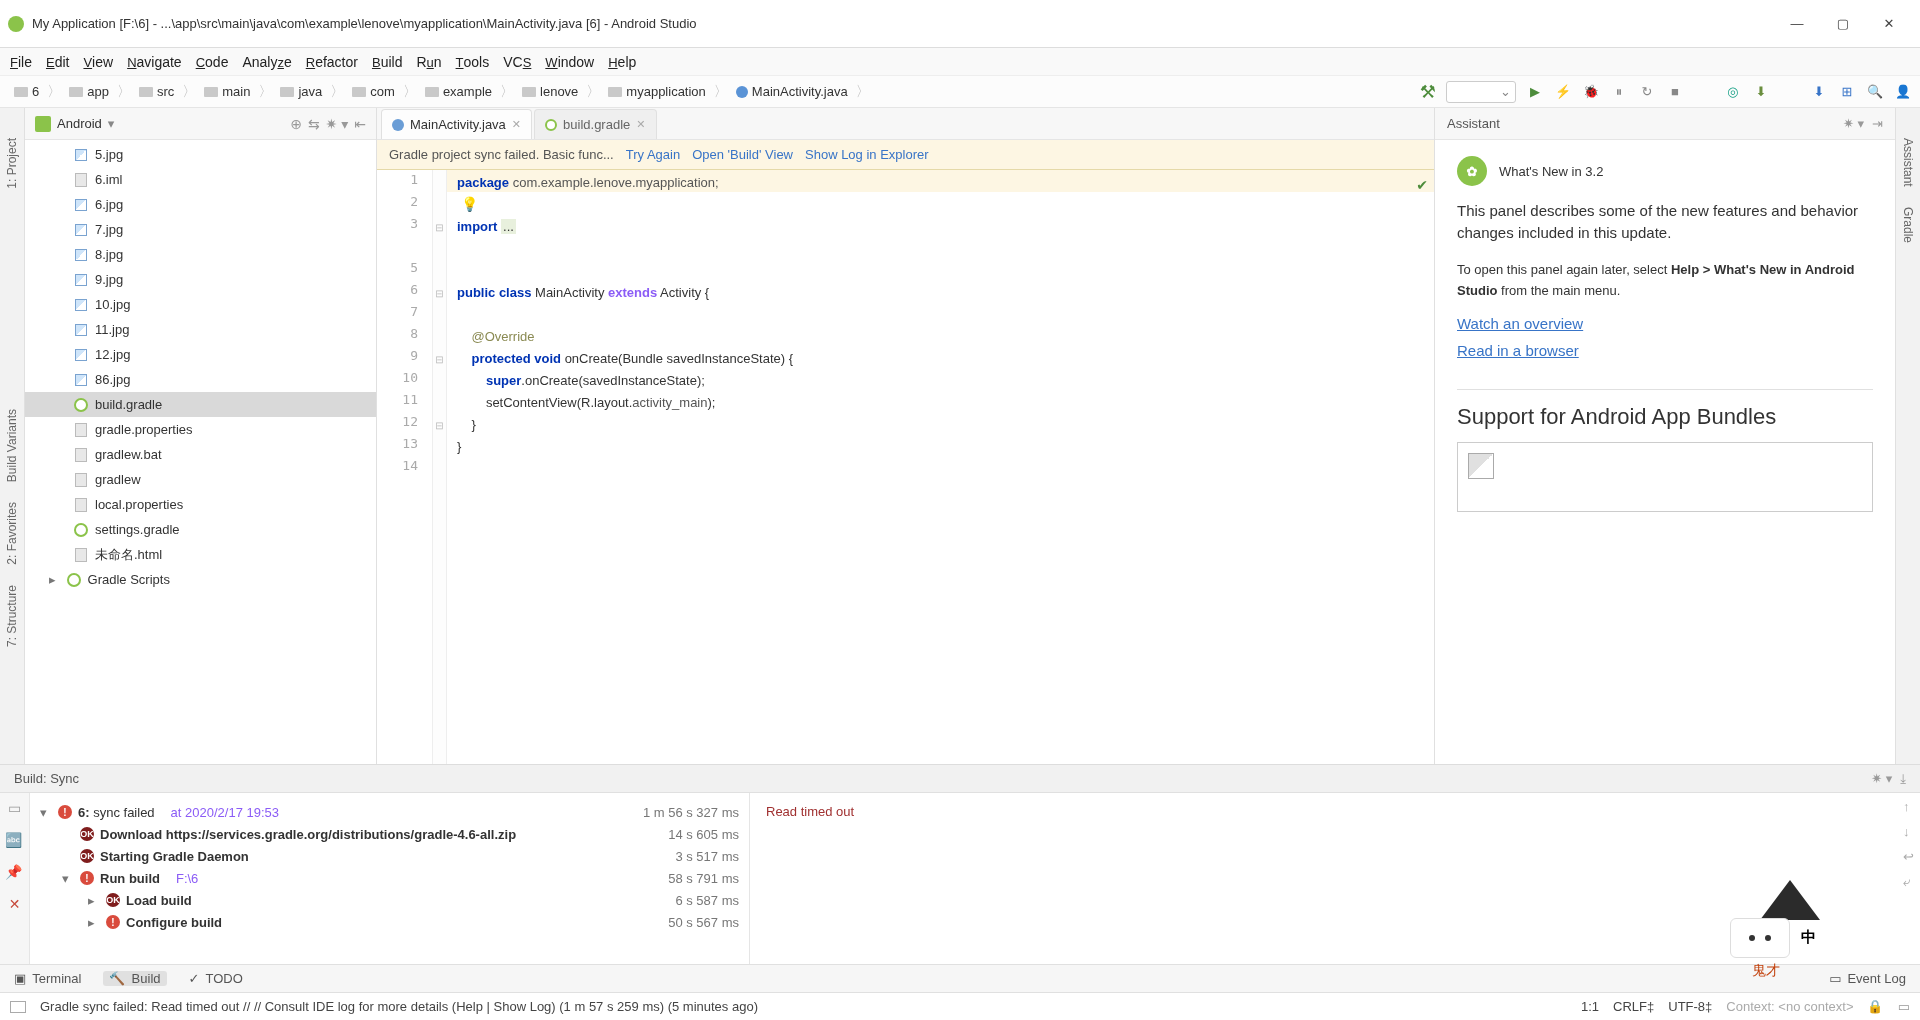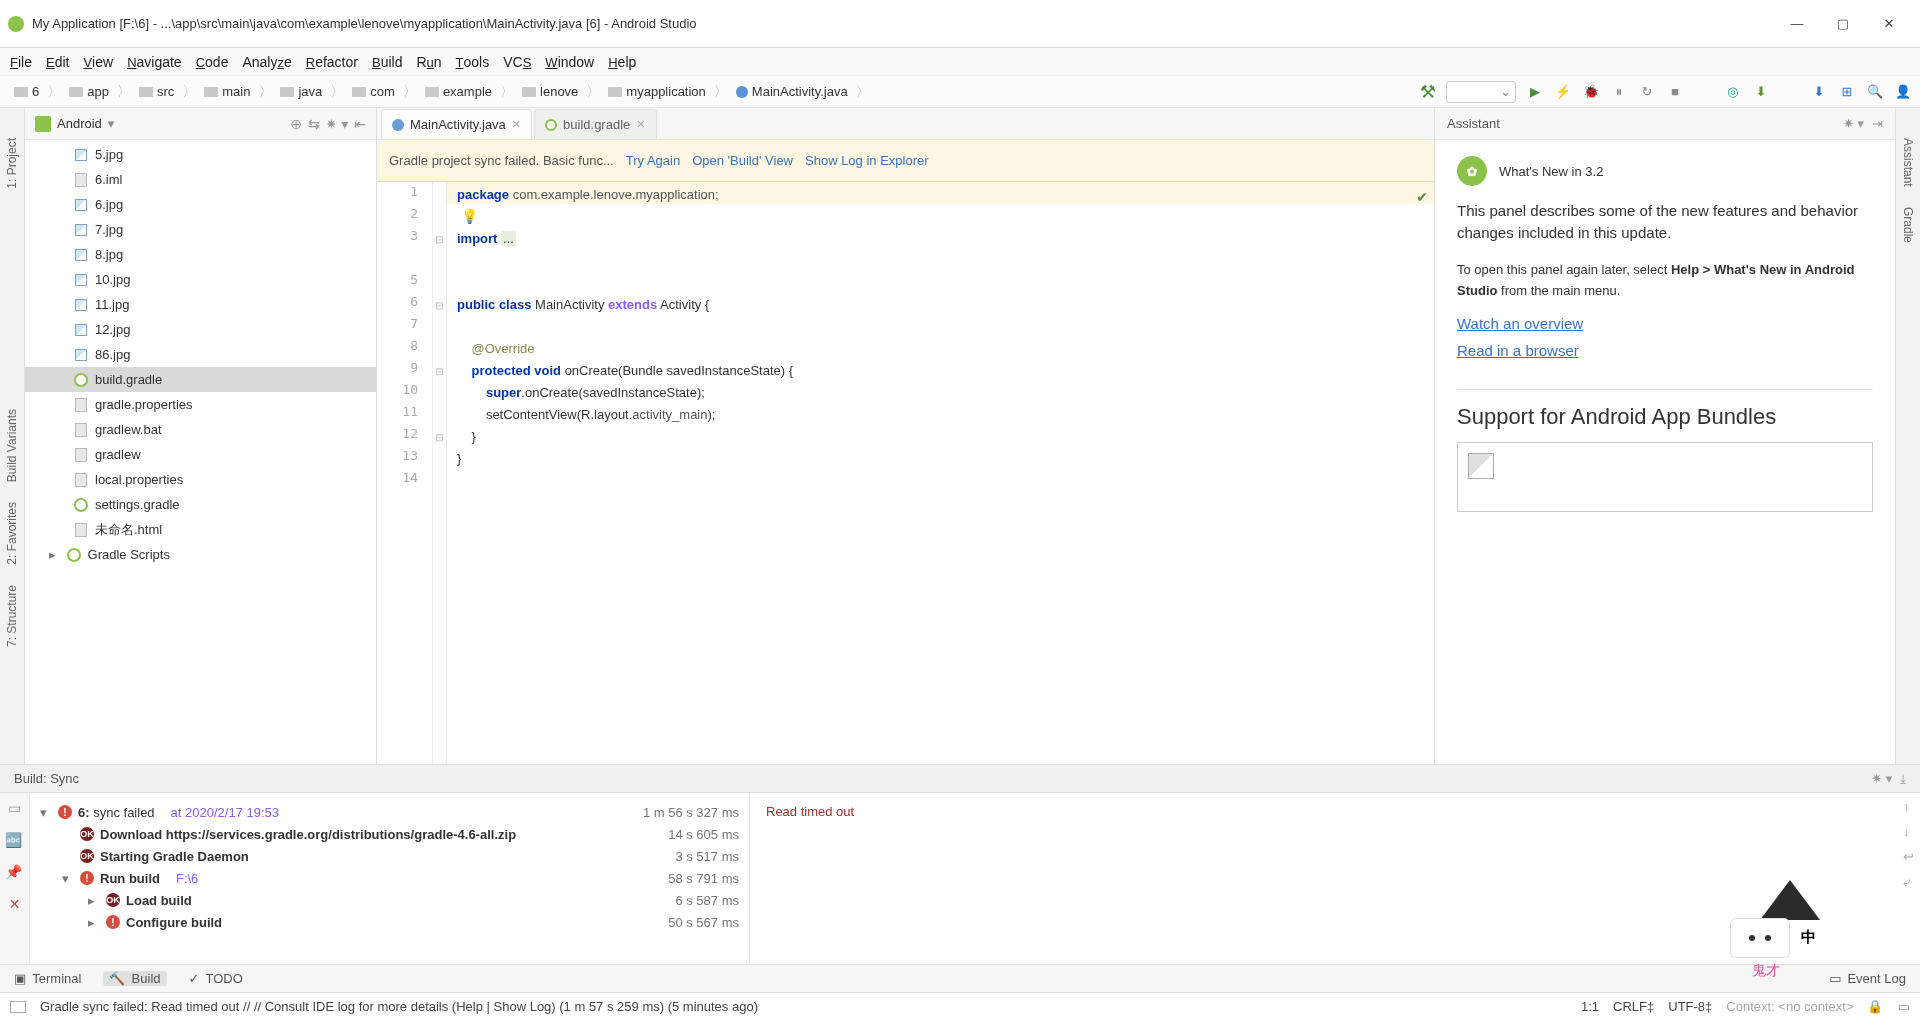--- a/index.html
+++ b/index.html
@@ -39,21 +39,21 @@
 .tree .gradle-ico { width:14px; height:14px; border-radius:50%; border:2px solid #8bc34a; background:#fff; }
 .tree .txt-ico { width:12px; height:14px; background:#e8e8e8; border:1px solid #bbb; }
 .tree .script-item { padding-left:24px; }
 .editor-area { flex:1; display:flex; flex-direction:column; border-right:1px solid #e0e0e0; }
 .tabs { height:32px; display:flex; align-items:flex-end; background:#f7f7f7; border-bottom:1px solid #e5e5e5; padding-left:4px; }
 .tab { height:30px; padding:0 10px; display:flex; align-items:center; gap:6px; border:1px solid #e0e0e0; border-bottom:none; background:#fdfdfd; border-radius:4px 4px 0 0; margin-right:2px; font-size:13px; color:#333; }
 .tab.inactive { background:#efefef; color:#666; }
 .tab .jico { width:12px; height:12px; border-radius:50%; background:#6a9dd6; }
 .tab .gico { width:12px; height:12px; border-radius:50%; border:2px solid #8bc34a; background:#fff; }
 .tab .close { color:#aaa; font-size:11px; }
-.notif { height:42px; display:flex; align-items:center; padding:0 12px; background:#fdf6e3; border-bottom:1px solid #e5d9a8; font-size:14px; color:#555; gap:12px; }
+.notif { height:30px; display:flex; align-items:center; padding:0 12px; background:#fdf6e3; border-bottom:1px solid #e5d9a8; font-size:14px; color:#555; gap:12px; }
 .notif .msg { color:#555; }
 .notif .link { color:#3874c7; cursor:pointer; }
 .code-wrap { flex:1; display:flex; overflow:hidden; }
 .gutter { width:56px; background:#fff; border-right:1px solid #eee; padding-top:2px; }
 .gutter .ln { height:22px; text-align:right; padding-right:14px; color:#aaa; font-family:Consolas,monospace; font-size:13px; }
 .fold-gutter { width:14px; background:#fdfdfd; border-right:1px solid #eee; padding-top:2px; }
 .fold-gutter .fold { height:22px; display:flex; align-items:center; justify-content:center; color:#bbb; font-size:10px; }
 .code { flex:1; padding:2px 10px; font-family:Consolas,monospace; font-size:14px; line-height:22px; color:#333; background:#fff; position:relative; }
 .code .line1bg { position:absolute; left:0; right:0; top:0; height:22px; background:#fdf6e3; z-index:0; }
 .code .cl { position:relative; z-index:1; height:22px; white-space:pre; }
@@ -100,21 +100,21 @@
 .bottombar .bitem.active { background:#e0e0e0; border-radius:3px; }
 .bottombar .spacer { flex:1; }
 .statusbar { height:28px; display:flex; align-items:center; padding:0 10px; background:#fff; border-top:1px solid #e0e0e0; font-size:13px; color:#444; gap:14px; }
 .statusbar .sicon { width:16px; height:12px; border:1px solid #aaa; }
 .statusbar .spacer { flex:1; }
 .statusbar .dim { color:#aaa; }
 .mascot { position:fixed; right:100px; bottom:40px; width:140px; height:100px; pointer-events:none; }
 .mascot .hat { width:60px; height:40px; background:#2b2b2b; clip-path:polygon(0% 100%,100% 100%,50% 0%); position:absolute; right:0; top:0; }
 .mascot .face { width:60px; height:40px; background:#fff; border:1px solid #ddd; border-radius:6px; position:absolute; right:30px; top:38px; display:flex; align-items:center; justify-content:center; gap:10px; }
 .mascot .eye { width:6px; height:6px; background:#333; border-radius:50%; }
-.mascot .label { position:absolute; right:40px; bottom:0; font-size:14px; color:#ec4899; }
+.mascot .label { position:absolute; right:40px; bottom:0; font-size:14px; color:#c2410c; }
 .mascot .cn { position:absolute; right:4px; top:48px; font-size:15px; font-weight:bold; }
 </style>
 </head>
 <body>
 
 <div class="titlebar">
   <div class="app-icon"></div>
   <div class="title">My Application [F:\6] - ...\app\src\main\java\com\example\lenove\myapplication\MainActivity.java [6] - Android Studio</div>
   <div class="winbtn">—</div>
   <div class="winbtn">▢</div>
@@ -251,20 +251,26 @@
           <div class="fico">
             <div class="img-ico"></div>
           </div>
           <span>7.jpg</span>
         </div>
         <div class="item">
           <div class="fico">
             <div class="img-ico"></div>
           </div>
           <span>8.jpg</span>
+        </div>
+        <div class="item">
+          <div class="fico">
+            <div class="img-ico"></div>
+          </div>
+          <span>9.jpg</span>
         </div>
         <div class="item">
           <div class="fico">
             <div class="img-ico"></div>
           </div>
           <span>10.jpg</span>
         </div>
         <div class="item">
           <div class="fico">
             <div class="img-ico"></div>

